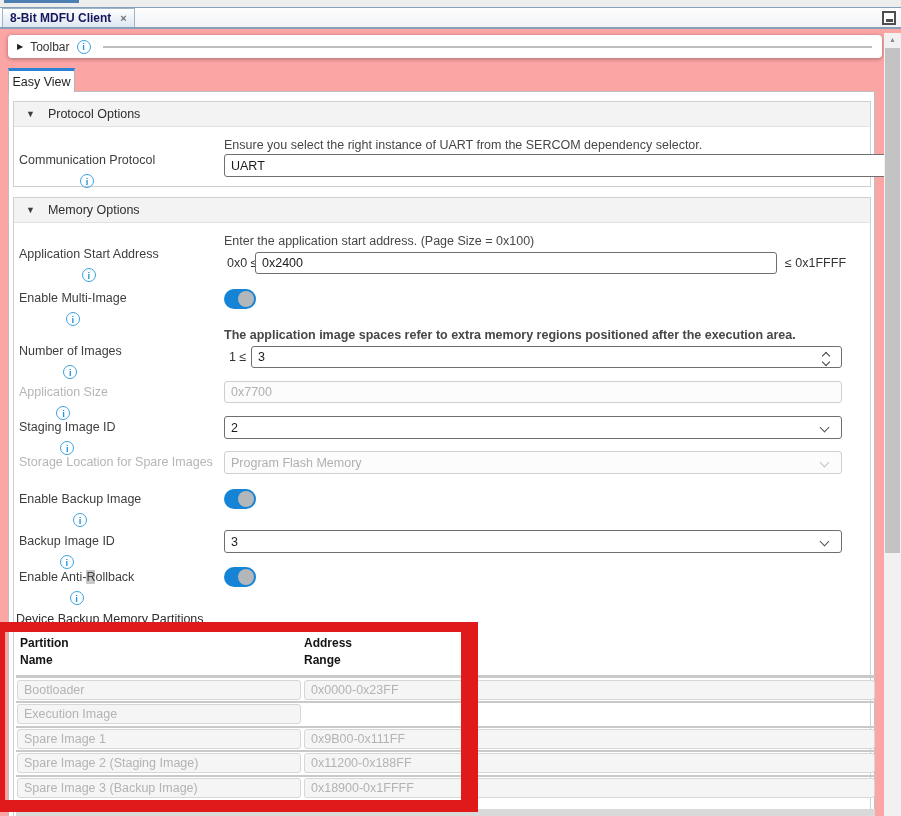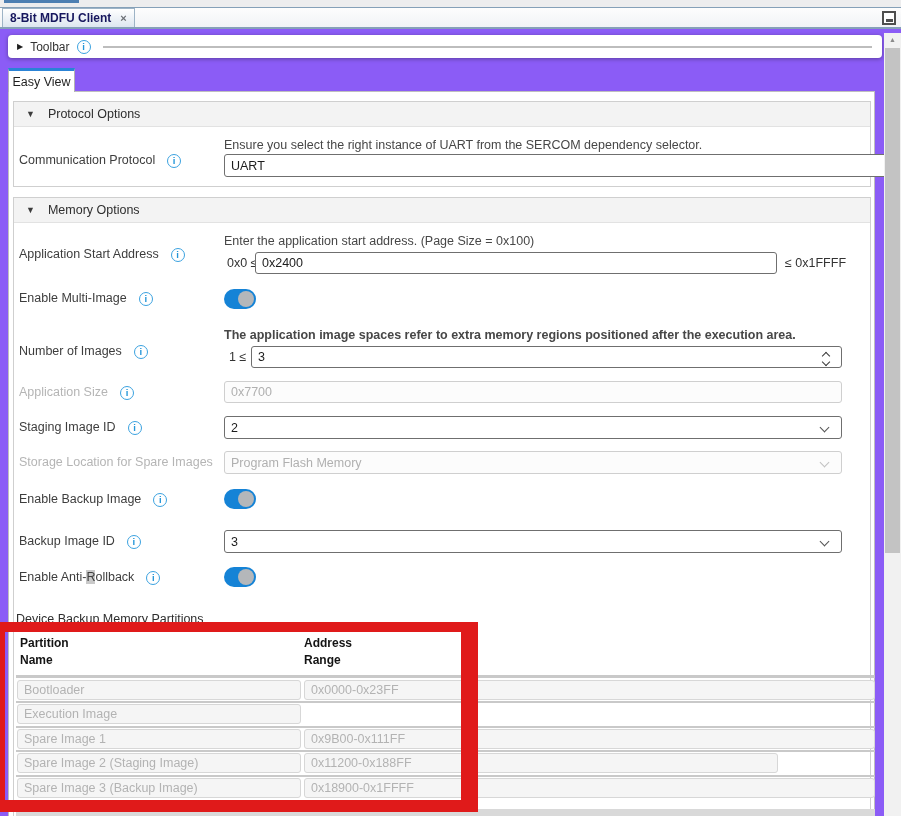--- a/index.html
+++ b/index.html
@@ -1,19 +1,19 @@
 <!DOCTYPE html>
 <html><head>
 <meta charset="utf-8">
 <style>
   * { box-sizing: border-box; margin: 0; padding: 0; }
   html,body { background:#fff; }
   .screen {
     position: relative; width: 901px; height: 816px;
-    background: #8b5cf6; overflow: hidden;
+    background: #fca5a5; overflow: hidden;
     font-family: "Liberation Sans", "DejaVu Sans", sans-serif;
   }
   
   .topstrip { position:absolute; left:0; top:0; width:901px; height:8px;
     background:#ededee; border-bottom:1px solid #85a0b8; }
   .top-remnant { position:absolute; left:4px; top:0; width:75px; height:3px; background:#4d7fb2; }
   .tabbar { position:absolute; left:0; top:8px; width:901px; height:21px;
     background:linear-gradient(#fdfdfd,#f1f3f6); border-bottom:2px solid #85a0b8; }
   .doc-tab { position:absolute; left:2px; top:0px; height:19px; padding:0 7px;
     background:linear-gradient(#ffffff,#dde6f0); border:1px solid #9db3c6; border-bottom:none;
@@ -38,22 +38,22 @@
   .panel { position:absolute; left:8px; top:91px; width:867px; height:740px;
     background:#fff; border:1px solid #bfbfbf; }
   .section { position:absolute; left:4px; right:3px; border:1px solid #cfcfcf; background:#fff; }
   .sec-protocol { top:9px; height:86px; }
   .sec-memory { top:105px; height:724px; }
   .sec-h { position:absolute; left:0; right:0; top:0; height:25px; background:#f3f3f3;
     border-bottom:1px solid #e2e2e2; display:flex; align-items:center; gap:13px;
     padding-left:12px; font-size:12.5px; color:#2e2e2e; cursor:default; }
   .tri { font-size:9px; color:#3c3c3c; }
   
-  .lbl { position:absolute; display:flex; align-items:center; gap:12px;
-    font-size:12.5px; color:#3d3d3d; line-height:15px; white-space:nowrap; }
+  .lbl { position:absolute; display:flex; align-items:center; gap:6px;
+    font-size:12.5px; color:#3d3d3d; line-height:15px; white-space:nowrap;flex-direction:column; }
   .lbl.dis { color:#b5b5b5; }
   .hint { position:absolute; font-size:12.5px; color:#474747; line-height:15px; white-space:nowrap; }
   .info { width:14px; height:14px; min-width:14px; border:1px solid #3ba2e0; border-radius:50%;
     color:#2496d9; font-size:9.5px; font-weight:bold;
     display:inline-flex; align-items:center; justify-content:center; }
   .ti, .dd { position:absolute; height:23px; background:#fff; border:1px solid #6f6f6f;
     border-radius:3px; font-size:12.5px; color:#1c1c1c;
     display:flex; align-items:center; padding:0 24px 0 6px; white-space:nowrap; overflow:hidden; }
   .ti { padding-right:6px; }
   .dis-field { border-color:#cfcfcf; color:#b0b0b0; background:#fcfcfc; }
@@ -253,21 +253,21 @@
         <span>Spare Image 1</span>
         </div>
       <div class="field" style="left:290px; top:531px; width:571px;">
         <span>0x9B00-0x111FF</span>
         </div>
       <div class="sep" style="top:552px;"></div>
 
       <div class="field" style="left:3px; top:555px; width:284px;">
         <span>Spare Image 2 (Staging Image)</span>
         </div>
-      <div class="field" style="left:290px; top:555px; width:474px;">
+      <div class="field" style="left:290px; top:555px; width:571px;">
         <span>0x11200-0x188FF</span>
         </div>
       <div class="sep" style="top:577px;"></div>
 
       <div class="field" style="left:3px; top:580px; width:284px;">
         <span>Spare Image 3 (Backup Image)</span>
         </div>
       <div class="field" style="left:290px; top:580px; width:571px;">
         <span>0x18900-0x1FFFF</span>
         </div>

